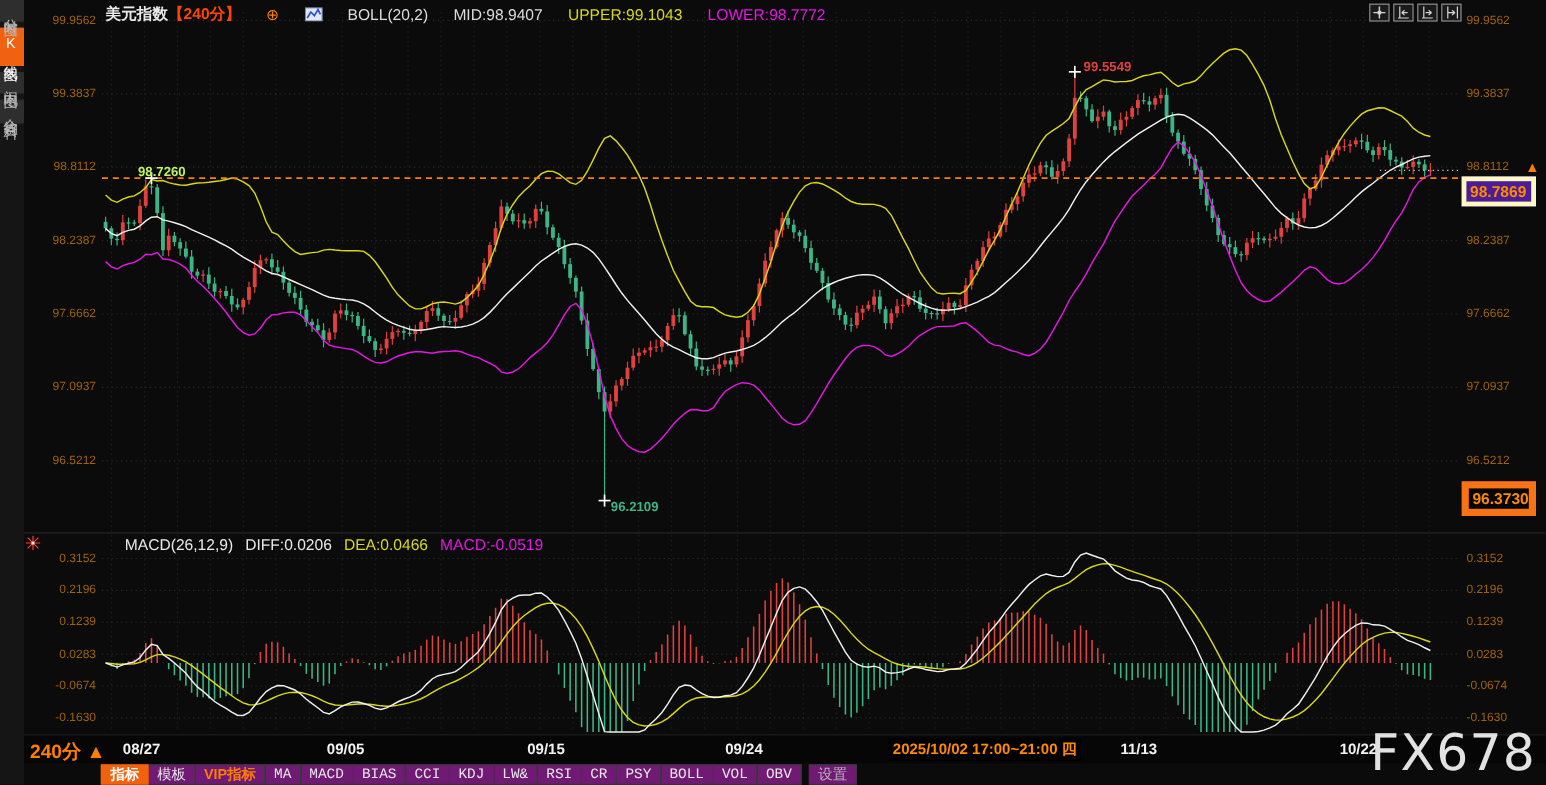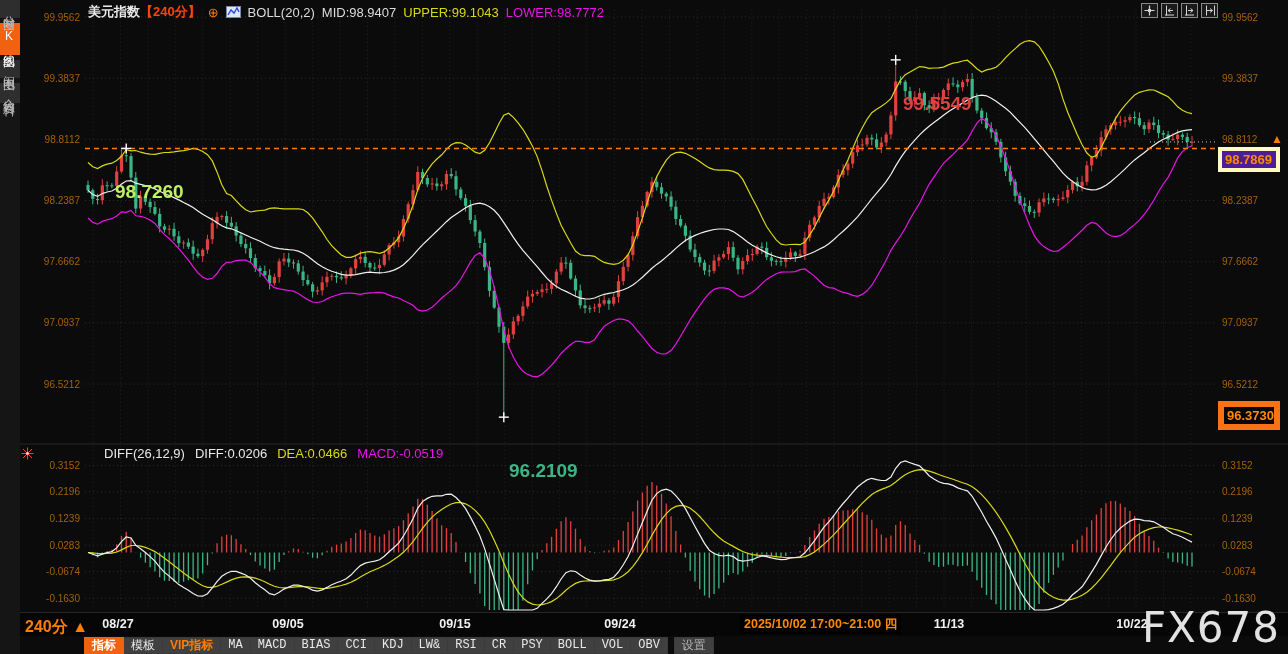--- a/index.html
+++ b/index.html
@@ -4,47 +4,47 @@
 <style>
   html,body{margin:0;padding:0;width:1288px;height:654px;background:#0b0b0b;overflow:hidden;
     font-family:"Liberation Sans",sans-serif;-webkit-font-smoothing:antialiased;}
   .app{position:relative;width:1288px;height:654px;background:#0b0b0b;}
   
   .sidebar{position:absolute;left:0;top:0;width:20px;height:654px;background:#151515;z-index:30;}
   .side-tab{width:20px;writing-mode:vertical-lr;text-orientation:upright;letter-spacing:2px;
     background:#2e2e2e;color:#b9b9b9;font-size:12px;text-align:center;padding:6px 0;margin-bottom:5px;cursor:pointer;}
   .side-tab.active{background:#f06210;color:#fff;}
   
-  .hdr{position:absolute;left:88px;top:3px;display:flex;align-items:center;gap:7px;font-size:13px;z-index:20;white-space:nowrap;}
+  .hdr{position:absolute;left:88px;top:3px;display:flex;align-items:center;gap:21px;font-size:13px;z-index:20;white-space:nowrap;}
   .hdr .t{color:#e9e9e9;font-weight:bold;}
   .hdr .p{font-weight:bold;}
   .hdr .w{color:#dcdcdc;}
   .macd-hdr{position:absolute;left:104px;top:446px;display:flex;gap:10px;font-size:13px;z-index:20;white-space:nowrap;}
   
   .ylab{position:absolute;font-size:10px;color:#a16207;height:15px;line-height:15px;z-index:15;}
   .ylab.l{left:24px;width:56px;text-align:right;}
   .ylab.r{left:1222px;width:60px;text-align:left;}
   
-  .anno{position:absolute;font-size:19px;font-weight:bold;z-index:18;white-space:nowrap;margin-top:43px;}
+  .anno{position:absolute;font-size:11px;font-weight:bold;z-index:18;white-space:nowrap;}
   .pricebox{position:absolute;left:1218px;width:62px;font-size:13px;font-weight:bold;z-index:19;
     padding:1px 3px;box-sizing:border-box;}
   .arrow-up{position:absolute;z-index:19;font-size:12px;}
   
   .tr-icons{position:absolute;right:70px;top:3px;display:flex;gap:3px;z-index:25;}
   .tr-icons .ic{width:15px;height:13px;border:1px solid #8a8a8a;background:#1a1a1a;display:flex;
     align-items:center;justify-content:center;cursor:pointer;}
   
   .daterow{position:absolute;left:0;top:613px;width:1288px;height:23px;background:#060606;z-index:22;}
   .period-chip{position:absolute;left:25px;top:4px;color:#ff7d00;font-size:16px;font-weight:bold;cursor:pointer;}
   .dlab{position:absolute;top:4px;color:#f2f2f2;font-size:12.5px;font-weight:bold;transform:translateX(-50%);text-align:center;}
   .dhl{position:absolute;top:2px;background:#000;color:#ff8a00;font-size:12.5px;font-weight:bold;
     padding:1px 4px;white-space:nowrap;}
   
   .btoolbar{position:absolute;left:54px;top:637px;height:17px;display:flex;z-index:23;}
-  .tbtn{height:15px;line-height:15px;border:1px solid #3a3a3a;border-left:none;background:#404040;
+  .tbtn{height:15px;line-height:15px;border:1px solid #3a3a3a;border-left:none;background:#701a75;
     color:#e8e8e8;font-size:12px;padding:0 7px;cursor:pointer;white-space:nowrap;}
   .tbtn:first-child{border-left:1px solid #3a3a3a;margin-left:30px;}
   .tbtn.active{background:#f06210;color:#fff;border-color:#f06210;font-weight:bold;}
   .tbtn.vip{color:#ff7d00;font-weight:bold;}
   .tbtn.mono{font-family:"Liberation Mono",monospace;}
   .tbtn.settings{color:#b5b5b5;margin-left:6px;border:1px solid #3a3a3a;}
   
   .wm{position:absolute;right:8px;bottom:2px;font-size:42px;color:#e2e2e2;letter-spacing:1px;
     z-index:40;font-family:"DejaVu Sans",sans-serif;font-weight:500;}
   .star{position:absolute;left:21px;top:446px;z-index:21;}
@@ -920,21 +920,21 @@
 
   <span class="star">
     <svg width="13" height="13">
       <g stroke="#ff3b30" stroke-width="1">
         <path d="M6.5 0.5v12M0.5 6.5h12M2 2l9 9M11 2l-9 9"></path>
       </g>
         <circle cx="6.5" cy="6.5" r="1.3" fill="#fff"></circle>
     </svg>
   </span>
   <div class="macd-hdr">
-    <span style="color:#e9e9e9">DIFF(26,12,9)</span>
+    <span style="color:#e9e9e9">MACD(26,12,9)</span>
     <span style="color:#e9e9e9">DIFF:0.0206</span>
     <span style="color:#d8d816">DEA:0.0466</span>
     <span style="color:#e616e6">MACD:-0.0519</span>
   </div>
 
   <div class="daterow">
     <span class="period-chip">
       <span>240分</span> <span>▲</span>
     </span>
     <span id="dhl" class="dhl" style="left: 740px;">2025/10/02 17:00~21:00 四</span>

